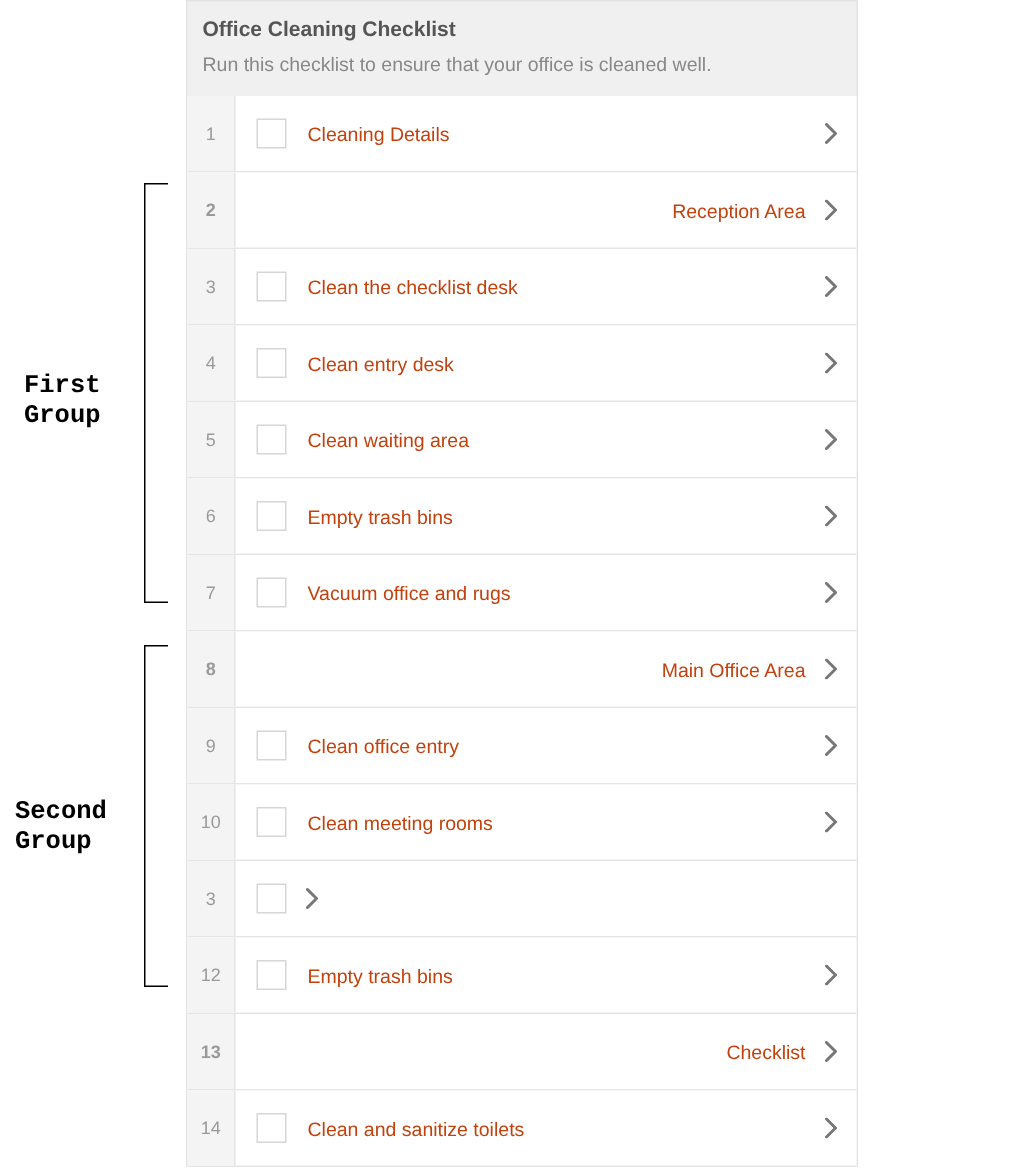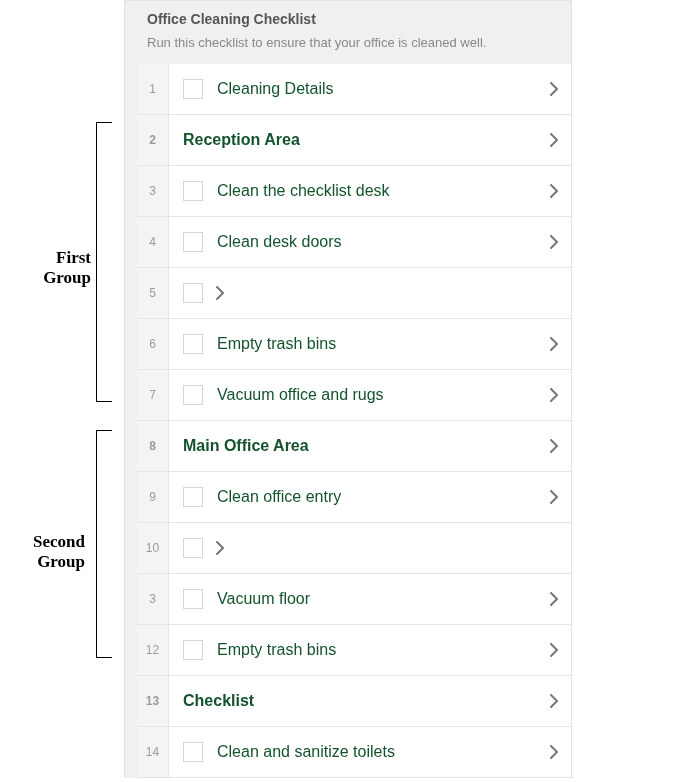--- a/index.html
+++ b/index.html
@@ -11,44 +11,43 @@
     position: relative;
     overflow: hidden;
   }
   .page {
     width: 688px;
     height: 782px;
     position: relative;
   }
   .annotation {
     position: absolute;
-    font-family: Liberation Serif, serif;
+    font-family: Liberation Mono, monospace;
     font-weight: bold;
     font-size: 17px;
     color: #000;
-    text-align: right;
+    text-align: left;
     line-height: 1.2;
     width: 75px;
   }
   .bracket {
     position: absolute;
     width: 16px;
     border-left: 1.5px solid #000;
     border-top: 1.5px solid #000;
     border-bottom: 1.5px solid #000;
   }
   .panel {
     position: absolute;
     left: 124px;
     top: 0;
     width: 448px;
     background: #f0f0f0;
     border: 1px solid #e3e3e3;
     border-bottom: none;
-    padding-left: 12px;
   }
   .panel-header {
     padding: 10px 10px 14px 10px;
   }
   .panel-title {
     font-size: 14px;
     font-weight: 600;
     color: #555;
     margin-bottom: 8px;
   }
@@ -84,26 +83,27 @@
     width: 20px;
     height: 20px;
     border: 1px solid #d6d6d6;
     margin-left: 14px;
     flex-shrink: 0;
     background: #fff;
   }
   .label {
     flex: 1;
     padding-left: 14px;
-    font-size: 16px;
-    color: #14532d;
+    font-size: 13px;
+    color: #c2410c;
   }
   .header-row .label {
     padding-left: 14px;
-    font-weight: 700;
+    font-weight: 400;
+    text-align: right;
   }
   .chev {
     width: 34px;
     height: 100%;
     display: flex;
     align-items: center;
     justify-content: center;
     flex-shrink: 0;
   }
   .chev svg {
@@ -156,30 +156,31 @@
           <div class="label">Clean the checklist desk</div>
           <div class="chev">
             <svg viewBox="0 0 8 14">
               <path d="M1 1 L7 7 L1 13" stroke="#777" stroke-width="2" fill="none" stroke-linecap="round" stroke-linejoin="round"></path>
             </svg>
           </div>
         </div>
         <div class="row">
           <div class="num-cell">4</div>
           <div class="checkbox"></div>
-          <div class="label">Clean desk doors</div>
+          <div class="label">Clean entry desk</div>
           <div class="chev">
             <svg viewBox="0 0 8 14">
               <path d="M1 1 L7 7 L1 13" stroke="#777" stroke-width="2" fill="none" stroke-linecap="round" stroke-linejoin="round"></path>
             </svg>
           </div>
         </div>
         <div class="row">
           <div class="num-cell">5</div>
           <div class="checkbox"></div>
+          <div class="label">Clean waiting area</div>
           <div class="chev">
             <svg viewBox="0 0 8 14">
               <path d="M1 1 L7 7 L1 13" stroke="#777" stroke-width="2" fill="none" stroke-linecap="round" stroke-linejoin="round"></path>
             </svg>
           </div>
         </div>
         <div class="row">
           <div class="num-cell">6</div>
           <div class="checkbox"></div>
           <div class="label">Empty trash bins</div>
@@ -214,30 +215,30 @@
           <div class="label">Clean office entry</div>
           <div class="chev">
             <svg viewBox="0 0 8 14">
               <path d="M1 1 L7 7 L1 13" stroke="#777" stroke-width="2" fill="none" stroke-linecap="round" stroke-linejoin="round"></path>
             </svg>
           </div>
         </div>
         <div class="row">
           <div class="num-cell">10</div>
           <div class="checkbox"></div>
+          <div class="label">Clean meeting rooms</div>
           <div class="chev">
             <svg viewBox="0 0 8 14">
               <path d="M1 1 L7 7 L1 13" stroke="#777" stroke-width="2" fill="none" stroke-linecap="round" stroke-linejoin="round"></path>
             </svg>
           </div>
         </div>
         <div class="row">
           <div class="num-cell">3</div>
           <div class="checkbox"></div>
-          <div class="label">Vacuum floor</div>
           <div class="chev">
             <svg viewBox="0 0 8 14">
               <path d="M1 1 L7 7 L1 13" stroke="#777" stroke-width="2" fill="none" stroke-linecap="round" stroke-linejoin="round"></path>
             </svg>
           </div>
         </div>
         <div class="row">
           <div class="num-cell">12</div>
           <div class="checkbox"></div>
           <div class="label">Empty trash bins</div>

